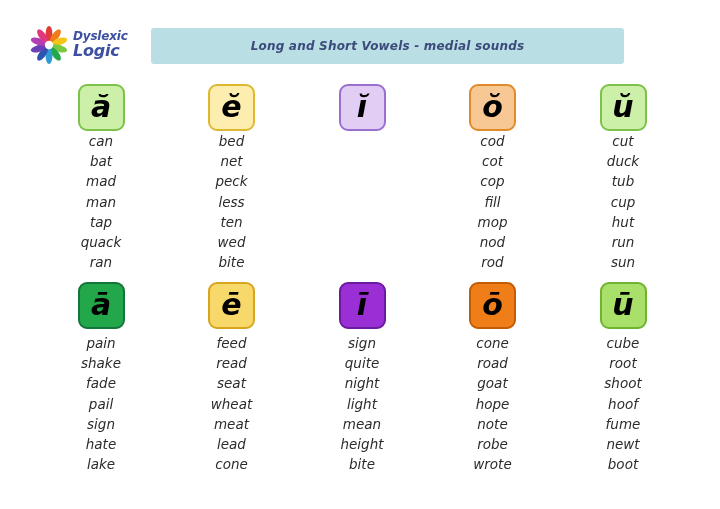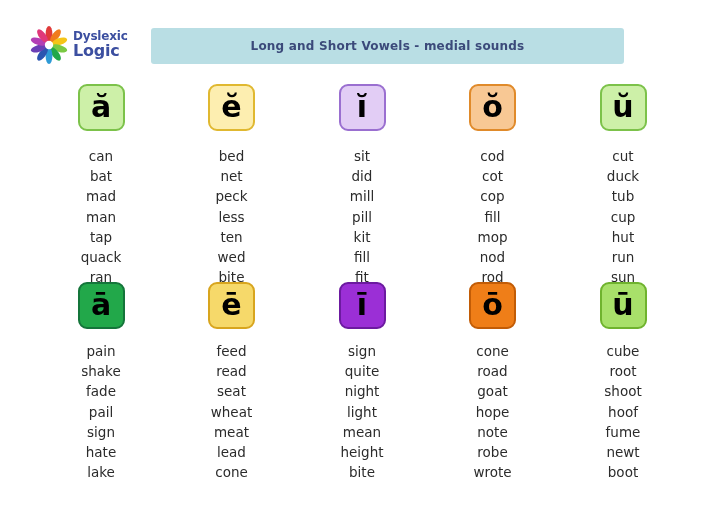--- a/index.html
+++ b/index.html
@@ -11,20 +11,21 @@
     height: 509px;
     background: #ffffff;
     font-family: "DejaVu Sans", sans-serif;
     overflow: hidden;
   }
   .page {
     position: relative;
     width: 718px;
     height: 509px;
     box-sizing: border-box;
+    font-style: italic;
   }
 
   
   .logo {
     position: absolute;
     left: 30px;
     top: 26px;
     display: flex;
     align-items: center;
     gap: 5px;
@@ -102,32 +103,31 @@
   .tile-glyph {
     font-family: "DejaVu Sans", sans-serif;
     font-size: 30px;
     font-weight: bold;
     line-height: 1;
     position: relative;
     top: -1px;
   }
 
   .words {
-    margin-top: 15px;
     display: flex;
     flex-direction: column;
     align-items: center;
   }
   .word {
     font-size: 13.5px;
     color: #2b2b2b;
     line-height: 20.2px;
     font-family: "DejaVu Sans", sans-serif;
   }
-  .block-long .words { margin-top: 12px; }
+  .block-long .words { margin-top: 4px; }
 </style>
 </head>
 <body>
 
 <div class="page">
 
   <div class="logo">
     <span class="logo-mark">
       <svg width="38" height="38" viewBox="0 0 38 38" aria-hidden="true">
         <g transform="translate(19,19)">
@@ -204,29 +204,20 @@
         <span class="word">ten</span>
         <span class="word">wed</span>
         <span class="word">bite</span>
       </div>
     </div>
 
     <div class="col">
       <div class="tile" style="background:#e2cdf5;border:2px solid #9a6fd0;">
         <span class="tile-glyph">ĭ</span>
       </div>
-      <div class="words">
-        <span class="word">sit</span>
-        <span class="word">did</span>
-        <span class="word">mill</span>
-        <span class="word">pill</span>
-        <span class="word">kit</span>
-        <span class="word">fill</span>
-        <span class="word">fit</span>
-      </div>
     </div>
 
     <div class="col">
       <div class="tile" style="background:#f8c894;border:2px solid #e08a2a;">
         <span class="tile-glyph">ŏ</span>
       </div>
       <div class="words">
         <span class="word">cod</span>
         <span class="word">cot</span>
         <span class="word">cop</span>

